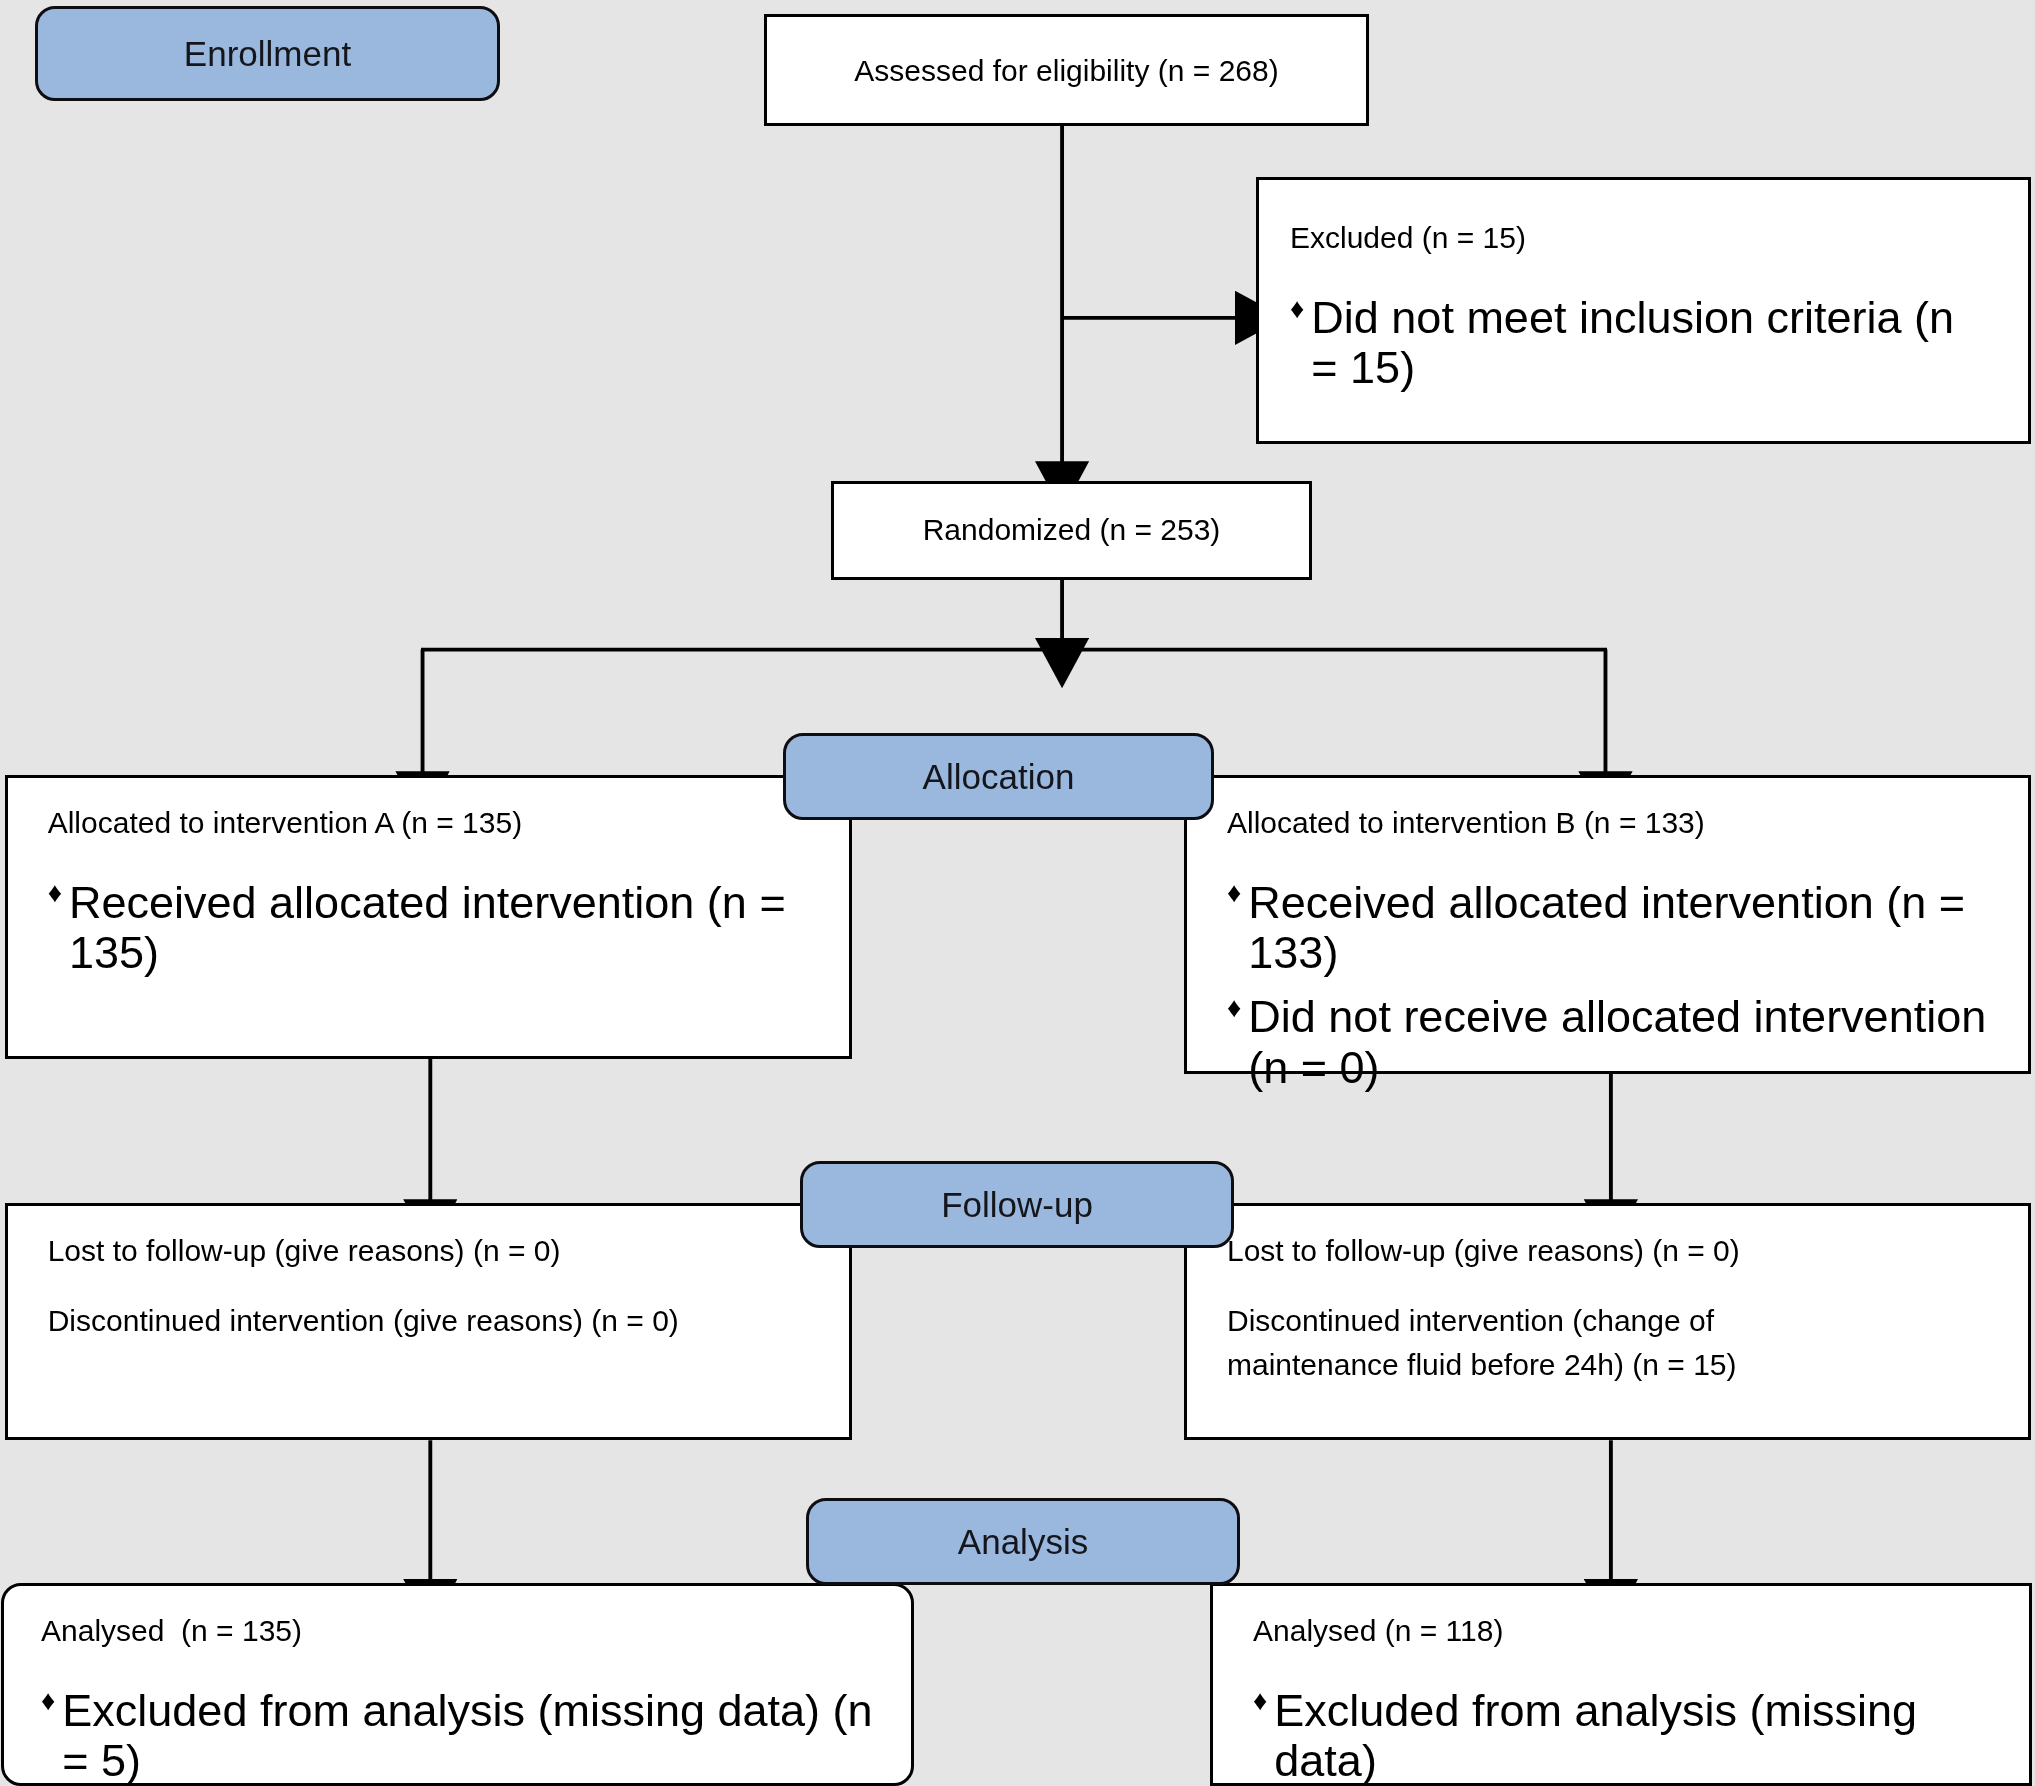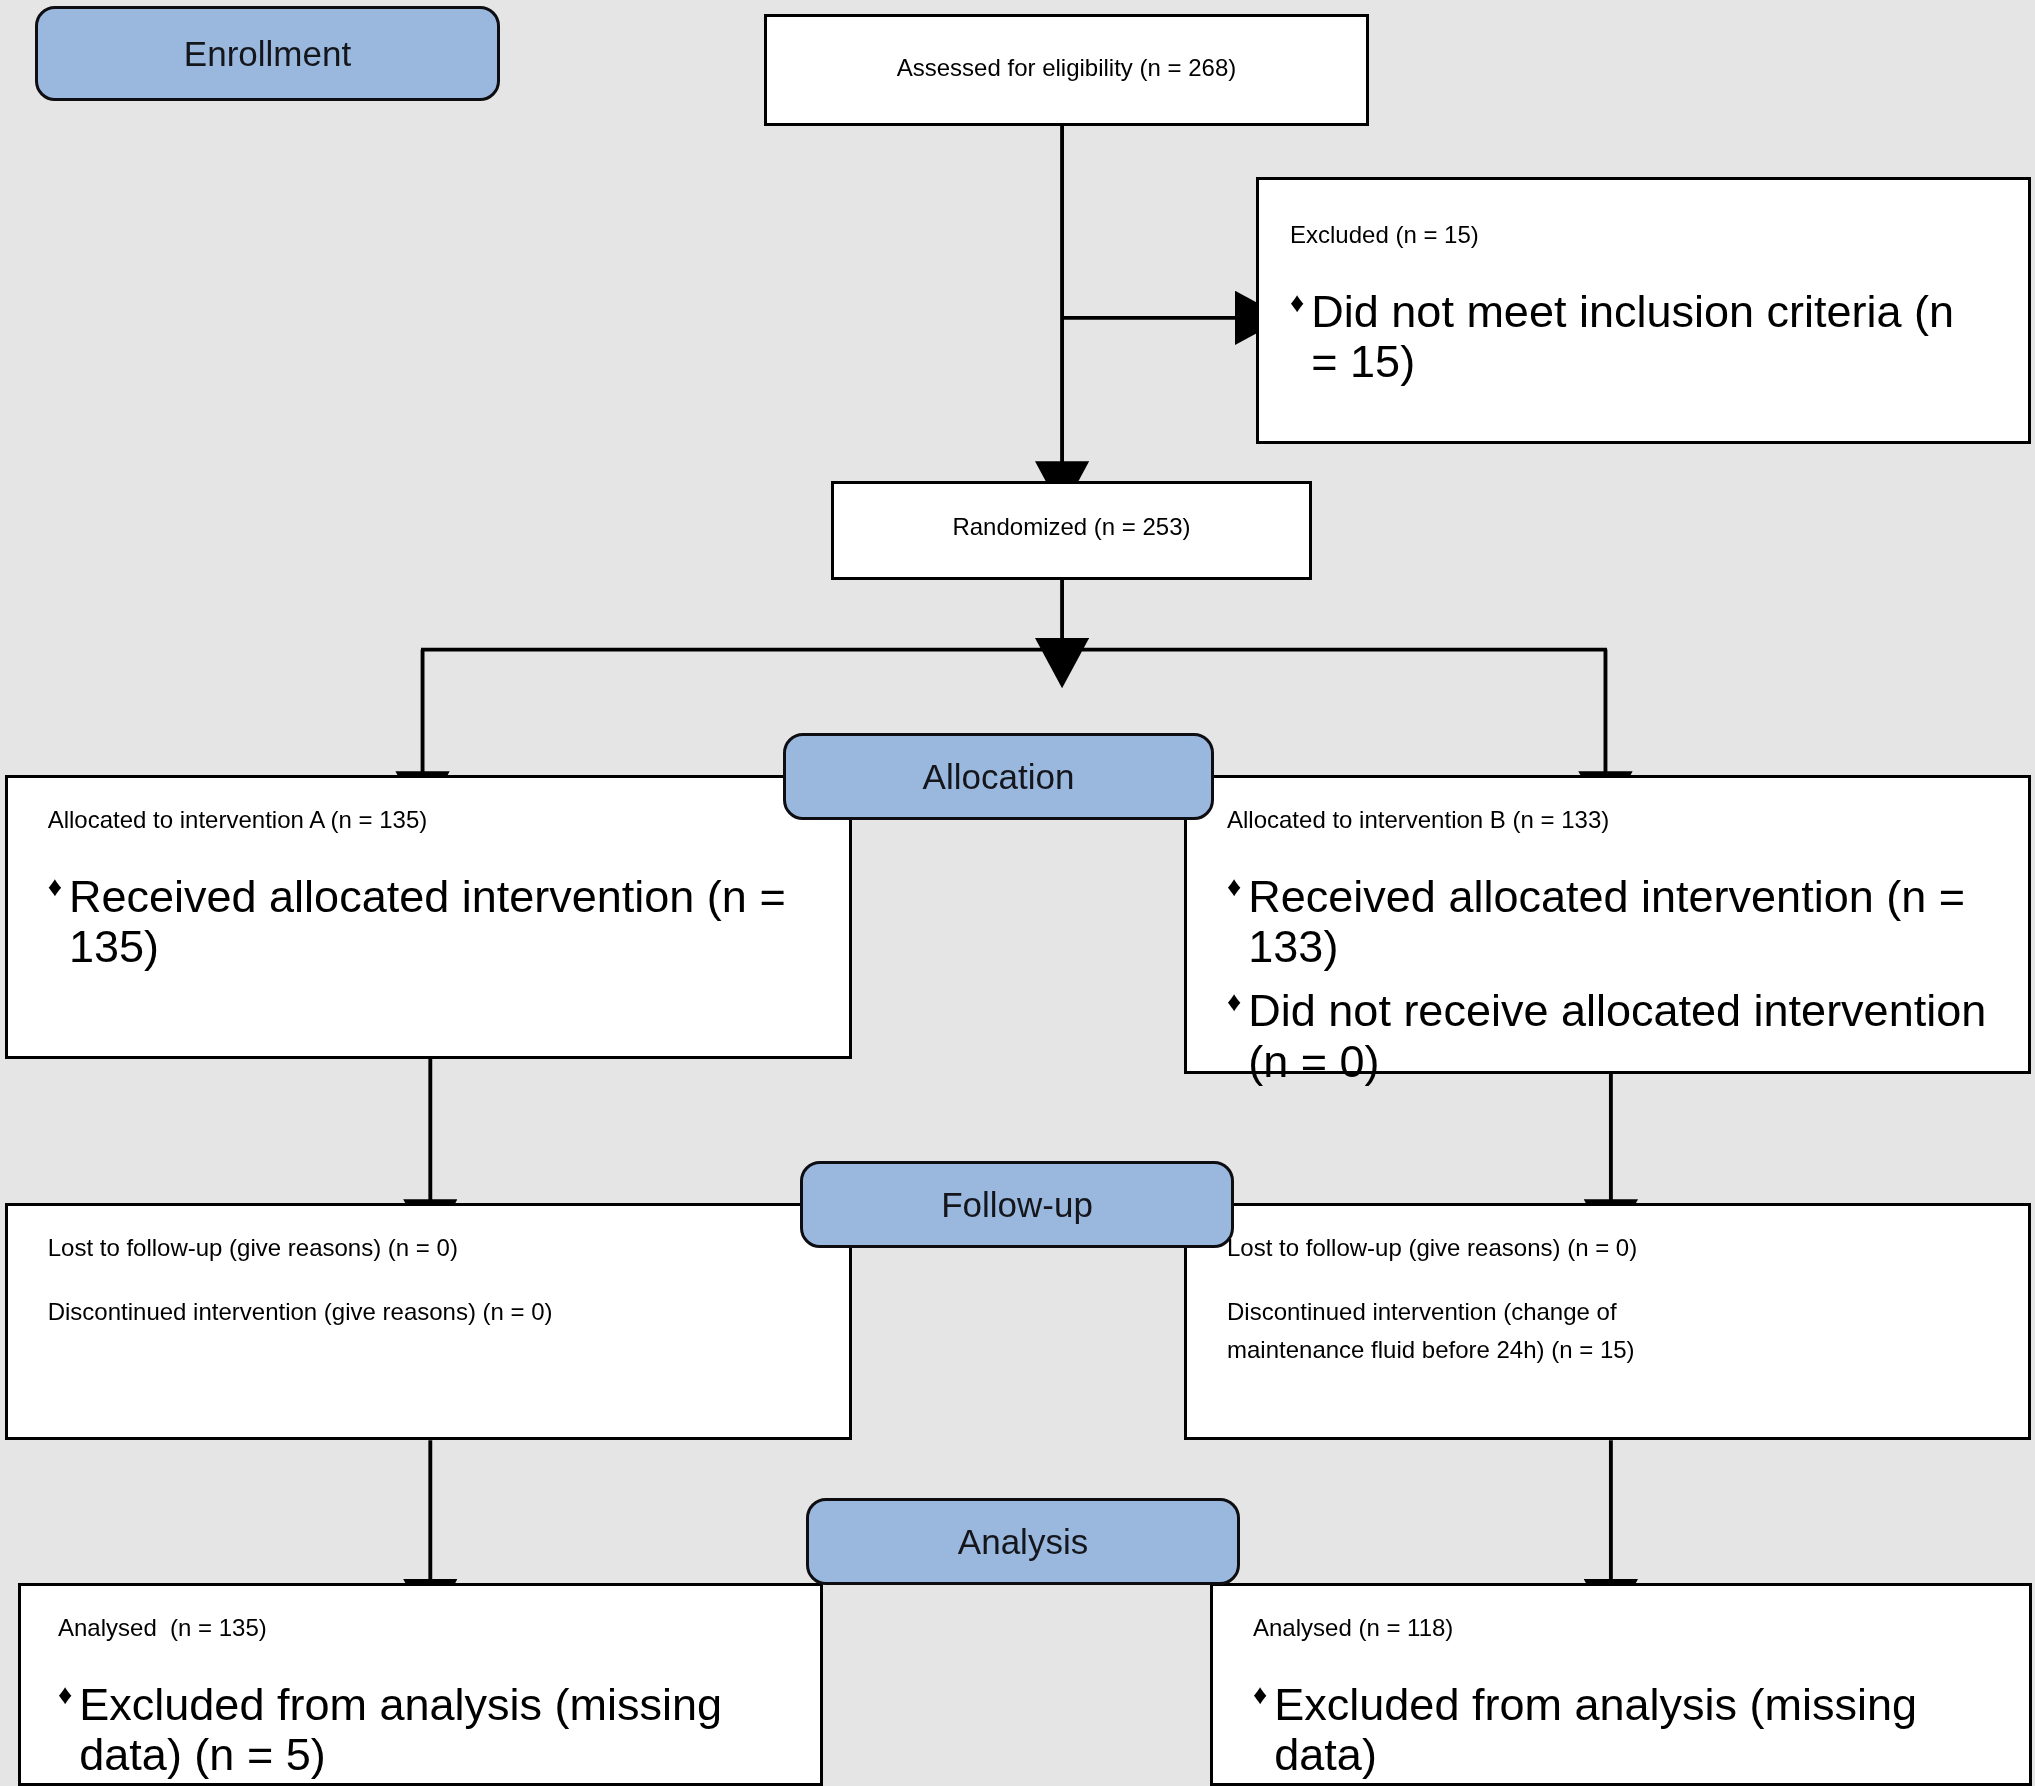--- a/index.html
+++ b/index.html
@@ -43,21 +43,21 @@
     font-size: 35px;
     color: #14161c;
     letter-spacing: 0px;
     line-height: 1;
   }
   .txtwrap {
     position: absolute;
     box-sizing: border-box;
   }
   .line {
-    font-size: 24px;
+    font-size: 30px;
     color: #000000;
     line-height: 1.0;
     white-space: pre;
   }
   .line.center {
     text-align: center;
   }
   .bul {
     display: flex;
     align-items: flex-start;
@@ -180,21 +180,21 @@
       <div class="line">Discontinued intervention (change of</div>
       <div class="gap-sm"></div>
       <div class="line">maintenance fluid before 24h) (n = 15)</div>
     </div>
   </div>
 
   <div class="stage-label" style="left:800px; top:1161px; width:434px; height:87px;">
     <span class="lbl">Follow-up</span>
   </div>
 
-  <div class="node" style="left:18px; top:1583px; width:805px; height:203px;">
+  <div class="node" style="left:1px; top:1583px; width:913px; height:203px;border-radius:20px;">
     <div class="txtwrap" style="left:0; right:0; top:29.5px; padding:0 15.5px 0 37px;">
       <div class="line">Analysed  (n = 135)</div>
       <div class="gap-md"></div>
       <div class="bul">
         <span class="dot">♦</span>
         <span class="btxt">Excluded from analysis (missing data) (n = 5)</span>
       </div>
     </div>
   </div>
 

